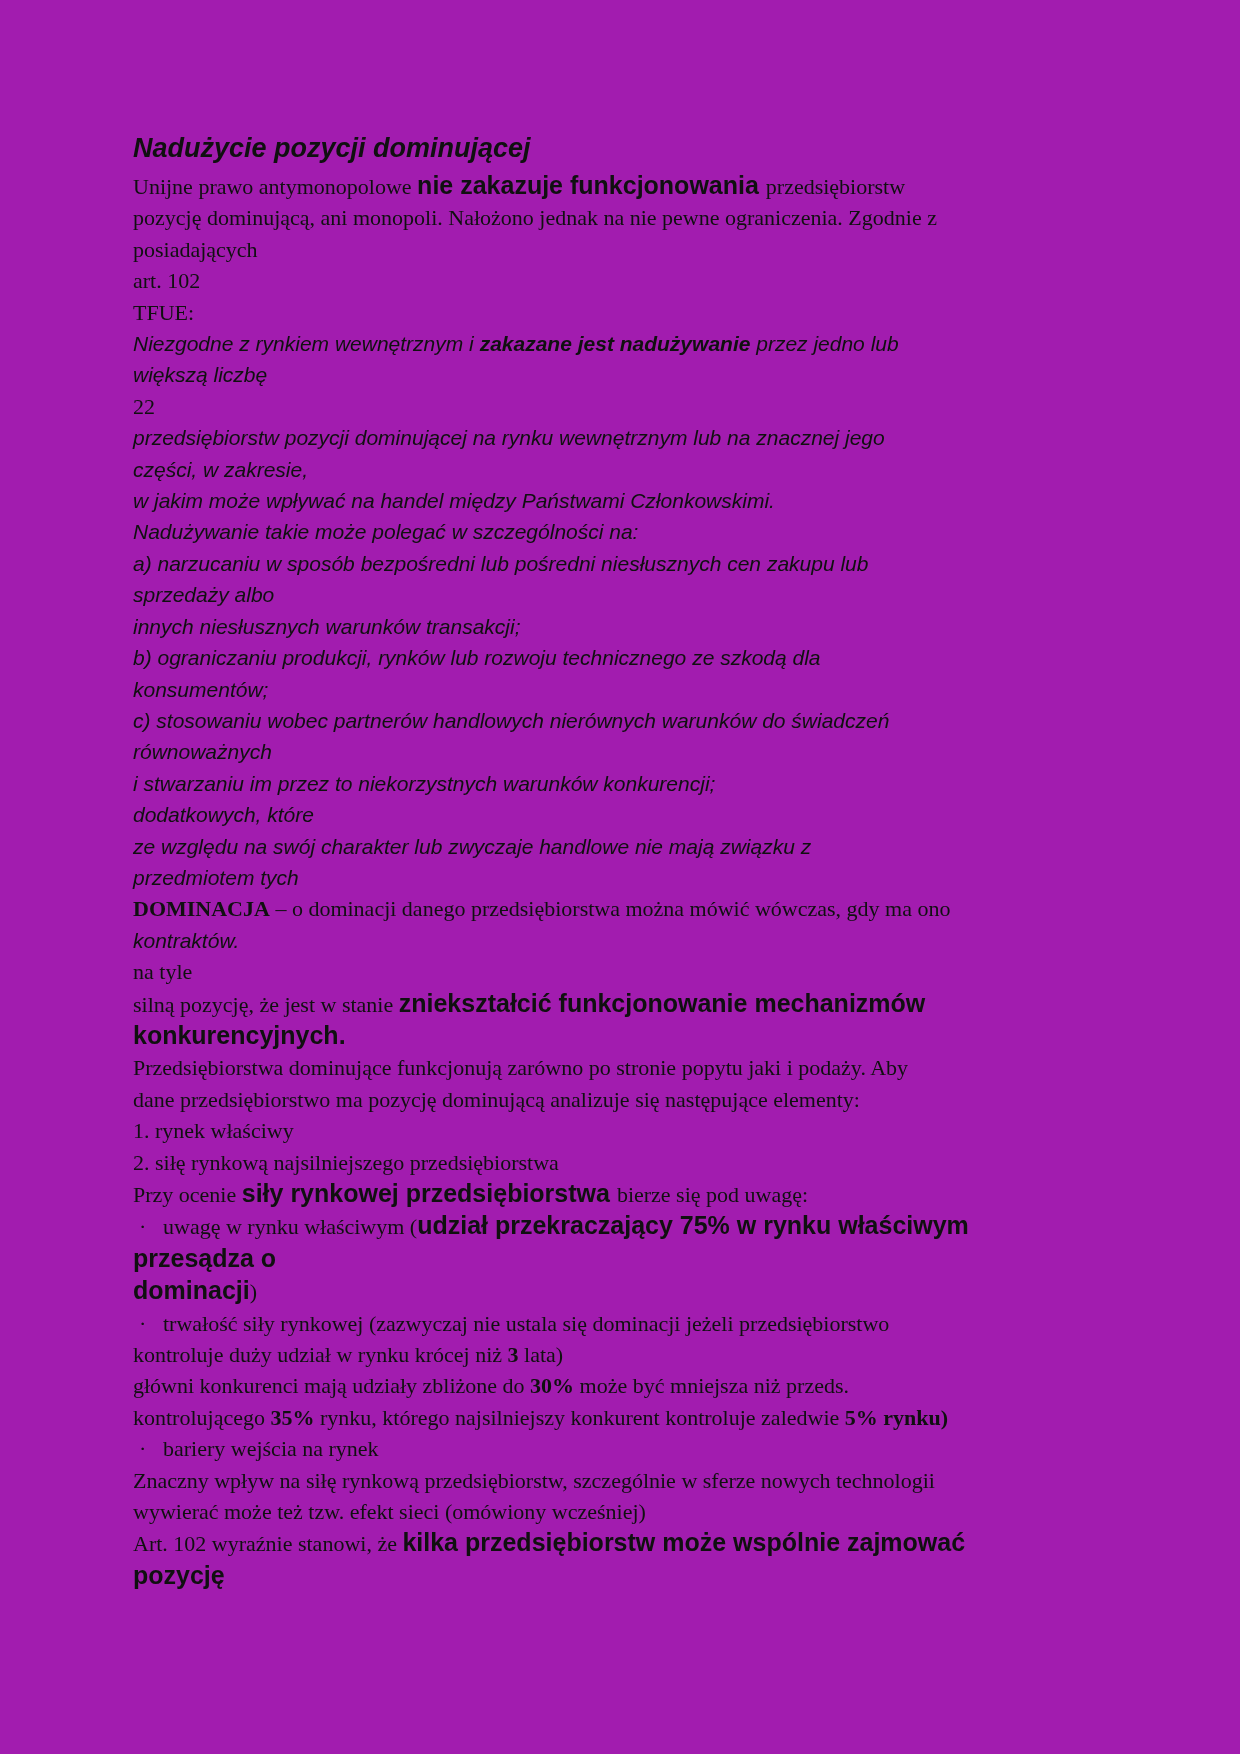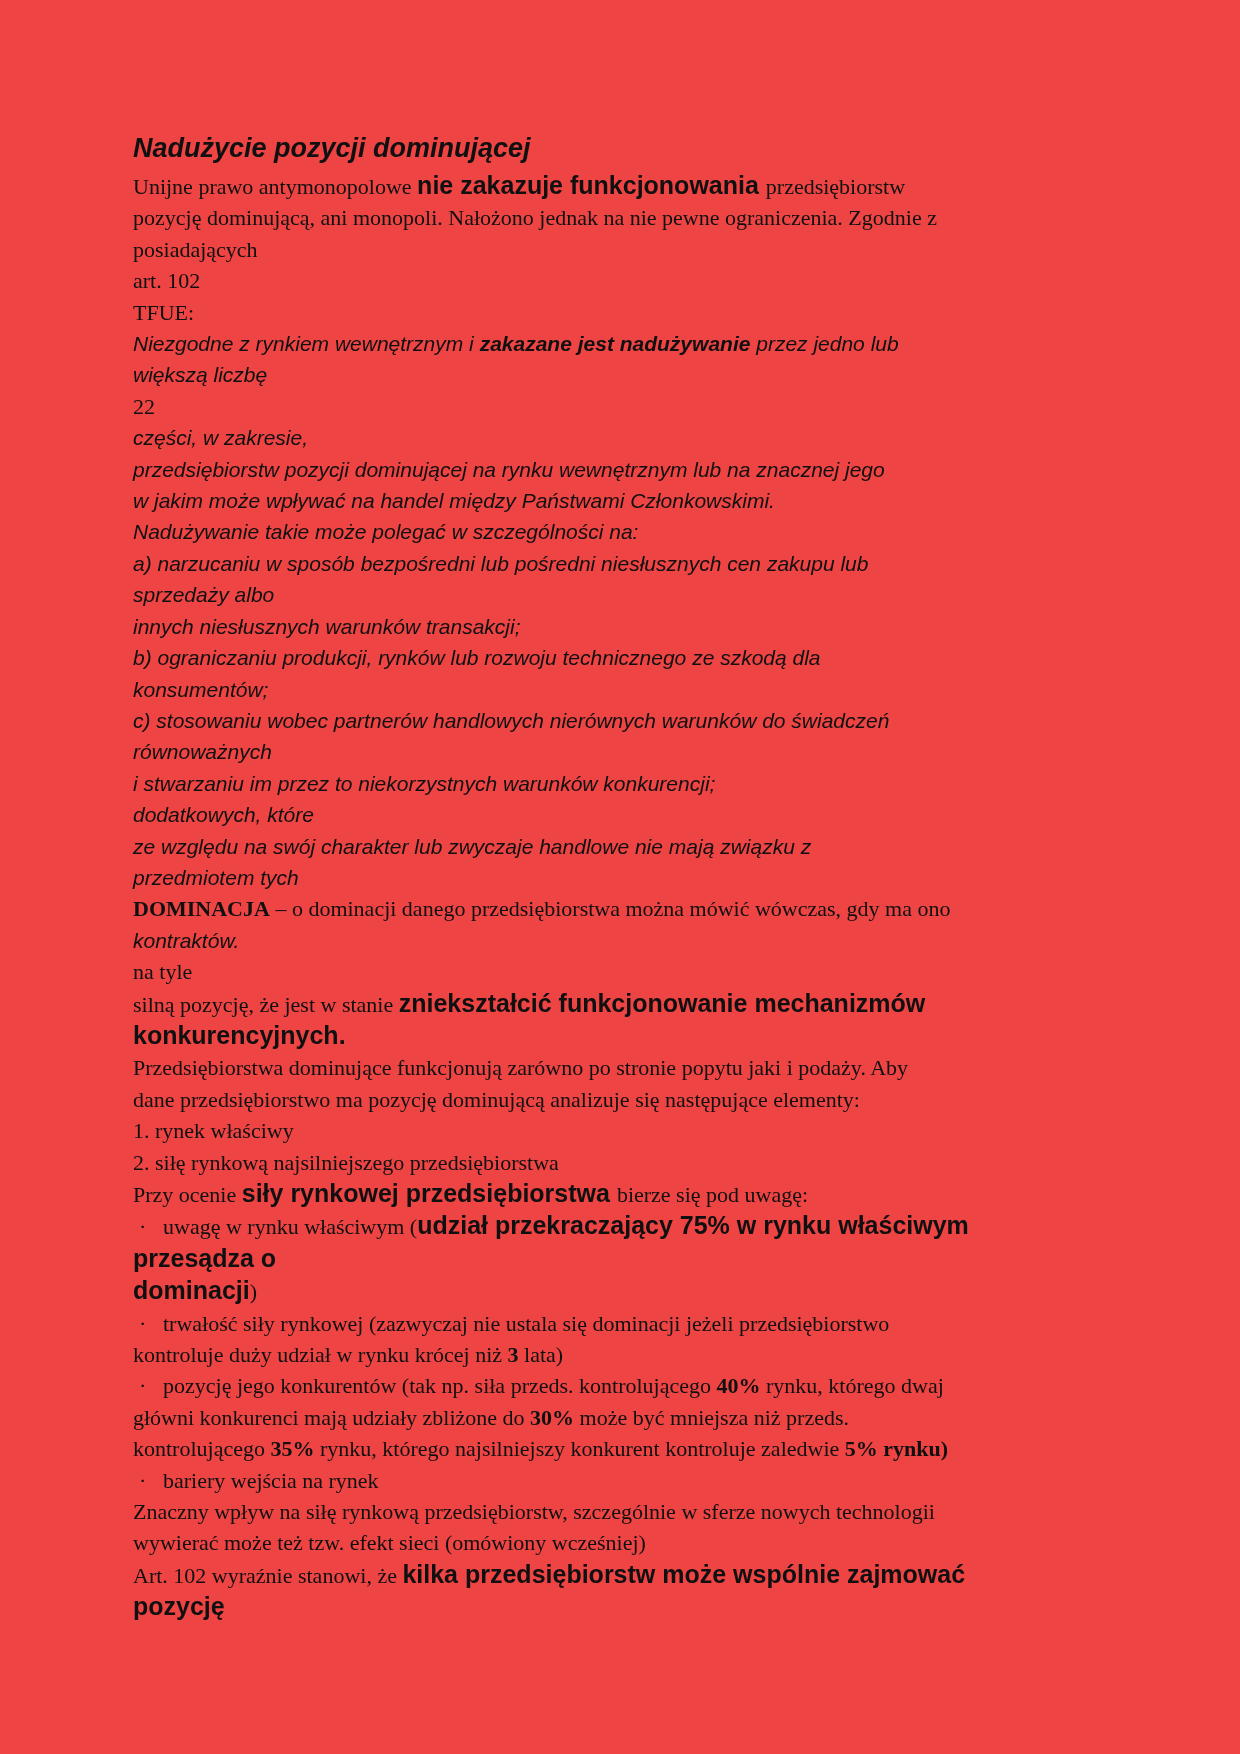--- a/index.html
+++ b/index.html
@@ -1,20 +1,20 @@
 <!DOCTYPE html>
 <html><head>
 <meta charset="utf-8">
 <style>
   html, body { margin: 0; padding: 0; background: #e8e8e8; }
   .page {
     position: relative;
     width: 1240px;
     height: 1754px;
-    background: #ef4444;
+    background: #a21caf;
     overflow: hidden;
     margin: 0 auto;
     color: #101010;
   }
   .content {
     position: absolute;
     left: 133px;
     top: 131px;
     width: 990px;
   }
@@ -55,22 +55,22 @@
   <div class="content">
       <div class="line line-title"><span class="seg-title">Nadużycie pozycji dominującej</span></div>
       <div class="line"><span class="seg-r">Unijne prawo antymonopolowe </span><span class="seg-b">nie zakazuje funkcjonowania </span><span class="seg-r">przedsiębiorstw</span></div>
       <div class="line"><span class="seg-r">pozycję dominującą, ani monopoli. Nałożono jednak na nie pewne ograniczenia. Zgodnie z</span></div>
       <div class="line"><span class="seg-r">posiadających</span></div>
       <div class="line"><span class="seg-r">art. 102</span></div>
       <div class="line"><span class="seg-r">TFUE:</span></div>
       <div class="line"><span class="seg-i">Niezgodne z rynkiem wewnętrznym i </span><span class="seg-bi">zakazane jest nadużywanie </span><span class="seg-i">przez jedno lub</span></div>
       <div class="line"><span class="seg-i">większą liczbę</span></div>
       <div class="line"><span class="seg-r">22</span></div>
+      <div class="line"><span class="seg-i">przedsiębiorstw pozycji dominującej na rynku wewnętrznym lub na znacznej jego</span></div>
       <div class="line"><span class="seg-i">części, w zakresie,</span></div>
-      <div class="line"><span class="seg-i">przedsiębiorstw pozycji dominującej na rynku wewnętrznym lub na znacznej jego</span></div>
       <div class="line"><span class="seg-i">w jakim może wpływać na handel między Państwami Członkowskimi.</span></div>
       <div class="line"><span class="seg-i">Nadużywanie takie może polegać w szczególności na:</span></div>
       <div class="line"><span class="seg-i">a) narzucaniu w sposób bezpośredni lub pośredni niesłusznych cen zakupu lub</span></div>
       <div class="line"><span class="seg-i">sprzedaży albo</span></div>
       <div class="line"><span class="seg-i">innych niesłusznych warunków transakcji;</span></div>
       <div class="line"><span class="seg-i">b) ograniczaniu produkcji, rynków lub rozwoju technicznego ze szkodą dla</span></div>
       <div class="line"><span class="seg-i">konsumentów;</span></div>
       <div class="line"><span class="seg-i">c) stosowaniu wobec partnerów handlowych nierównych warunków do świadczeń</span></div>
       <div class="line"><span class="seg-i">równoważnych</span></div>
       <div class="line"><span class="seg-i">i stwarzaniu im przez to niekorzystnych warunków konkurencji;</span></div>
@@ -85,21 +85,20 @@
       <div class="line"><span class="seg-r">Przedsiębiorstwa dominujące funkcjonują zarówno po stronie popytu jaki i podaży. Aby</span></div>
       <div class="line"><span class="seg-r">dane przedsiębiorstwo ma pozycję dominującą analizuje się następujące elementy:</span></div>
       <div class="line"><span class="seg-r">1. rynek właściwy</span></div>
       <div class="line"><span class="seg-r">2. siłę rynkową najsilniejszego przedsiębiorstwa</span></div>
       <div class="line"><span class="seg-r">Przy ocenie </span><span class="seg-b">siły rynkowej przedsiębiorstwa </span><span class="seg-r">bierze się pod uwagę:</span></div>
       <div class="line"><span class="seg-bullet">·</span><span class="seg-r">uwagę w rynku właściwym (</span><span class="seg-b">udział przekraczający 75% w rynku właściwym</span></div>
       <div class="line"><span class="seg-b">przesądza o</span></div>
       <div class="line"><span class="seg-b">dominacji</span><span class="seg-r">)</span></div>
       <div class="line"><span class="seg-bullet">·</span><span class="seg-r">trwałość siły rynkowej (zazwyczaj nie ustala się dominacji jeżeli przedsiębiorstwo</span></div>
       <div class="line"><span class="seg-r">kontroluje duży udział w rynku krócej niż </span><span class="seg-rb">3</span><span class="seg-r"> lata)</span></div>
-      <div class="line"><span class="seg-bullet">·</span><span class="seg-r">pozycję jego konkurentów (tak np. siła przeds. kontrolującego </span><span class="seg-rb">40%</span><span class="seg-r"> rynku, którego dwaj</span></div>
       <div class="line"><span class="seg-r">główni konkurenci mają udziały zbliżone do </span><span class="seg-rb">30%</span><span class="seg-r"> może być mniejsza niż przeds.</span></div>
       <div class="line"><span class="seg-r">kontrolującego </span><span class="seg-rb">35%</span><span class="seg-r"> rynku, którego najsilniejszy konkurent kontroluje zaledwie </span><span class="seg-rb">5% rynku)</span></div>
       <div class="line"><span class="seg-bullet">·</span><span class="seg-r">bariery wejścia na rynek</span></div>
       <div class="line"><span class="seg-r">Znaczny wpływ na siłę rynkową przedsiębiorstw, szczególnie w sferze nowych technologii</span></div>
       <div class="line"><span class="seg-r">wywierać może też tzw. efekt sieci (omówiony wcześniej)</span></div>
       <div class="line"><span class="seg-r">Art. 102 wyraźnie stanowi, że </span><span class="seg-b">kilka przedsiębiorstw może wspólnie zajmować</span></div>
       <div class="line"><span class="seg-b">pozycję</span></div>
     </div>
 </div>
 

